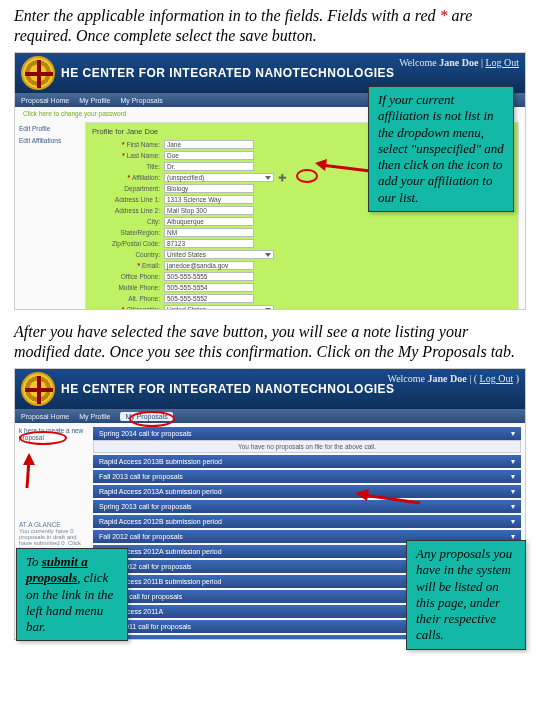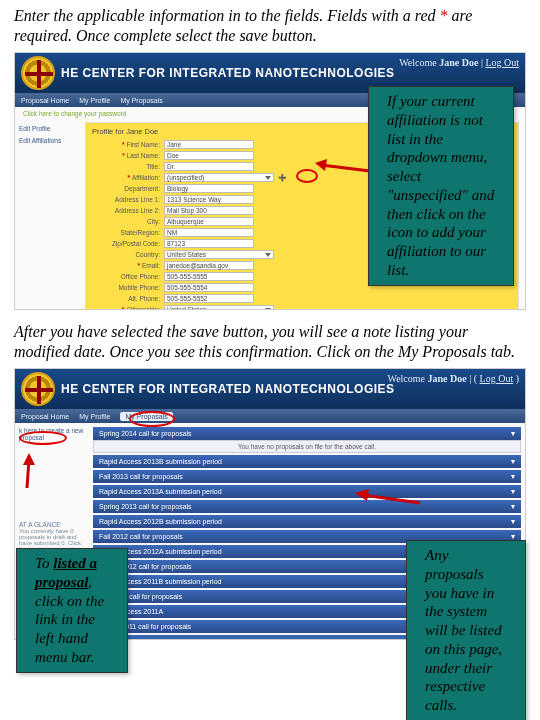--- a/index.html
+++ b/index.html
@@ -81,21 +81,21 @@
 
   .sub {
     font-size: 6.5px; color:#7a2; padding:3px 8px; font-family:Arial,sans-serif;
   }
 
   
   .ss1-body { display:flex; font-family:Arial,sans-serif; }
   .ss1-side { width:70px; font-size:6.5px; color:#3a5a8a; padding:4px; line-height:1.4; }
   .ss1-side div { margin-bottom:3px; }
   .form {
-    flex:1; background:#fde047; border:1px solid #ddd; margin:2px 6px 2px 0;
+    flex:1; background:#bef264; border:1px solid #ddd; margin:2px 6px 2px 0;
     padding:4px 6px; font-size:6.5px; position:relative;
   }
   .form-title { font-size:7.5px; color:#444; margin-bottom:3px; }
   .frow { display:flex; align-items:center; height:11px; }
   .frow .lbl { width:72px; text-align:right; color:#555; padding-right:4px; }
   .frow .ast { color:#c00; font-weight:bold; margin-right:2px; }
   .frow .val {
     border:1px solid #bbb; height:9px; min-width:90px; padding:0 2px;
     font-size:6.5px; color:#444; background:#fff; display:inline-flex; align-items:center;
   }
@@ -113,24 +113,24 @@
   .oval1 { width:22px; height:14px; }
 
   
   .arrow {
     position:absolute; pointer-events:none;
   }
   .arrow svg { overflow:visible; }
 
   
   .callout {
-    position:absolute; background:#0f766e; border:1px solid #333;
+    position:absolute; background:#14b8a6; border:1px solid #333;
     box-shadow: 2px 2px 4px rgba(0,0,0,0.25);
-    font-style:italic; font-size:15px; line-height:1.25;
-    padding:5px 18px; font-family:Georgia,serif;
+    font-style:italic; font-size:13px; line-height:1.25;
+    padding:5px 9px; font-family:Georgia,serif;
   }
 
   
   .ss2-body { display:flex; font-family:Arial,sans-serif; height:calc(100% - 54px); }
   .ss2-side { width:78px; font-size:6.5px; padding:4px; color:#3a5a8a; }
   .ss2-side .newlink { color:#3a5a8a; margin-bottom:40px; display:block; }
   .ss2-side .glance { font-size:6.5px; color:#5a7a9a; margin-top:80px; }
   .ss2-main { flex:1; padding:2px 4px 2px 0; }
   .callhdr {
     background:linear-gradient(#3a6aba,#2a4a8a); color:#fff;
@@ -365,18 +365,18 @@
   </div>
   <div class="arrow" style="left:340px; top:120px;">
     <svg width="70" height="20">
         <line x1="65" y1="14" x2="8" y2="6" stroke="#c00" stroke-width="3"></line>
         <polygon points="0,4 14,0 12,12" fill="#c00"></polygon>
       </svg>
   </div>
 </div>
 
 <div class="callout" style="left:16px; top:548px; width:112px;">
-  <span>To <u><b>listed a proposal</b></u>, click on the link in the left hand menu bar.</span>
+  <span>To <u><b>submit a proposals</b></u>, click on the link in the left hand menu bar.</span>
 </div>
 
 <div class="callout" style="left:406px; top:540px; width:120px;">
   <span>Any proposals you have in the system will be listed on this page, under their respective calls.</span>
 </div>
 
 </body></html>

